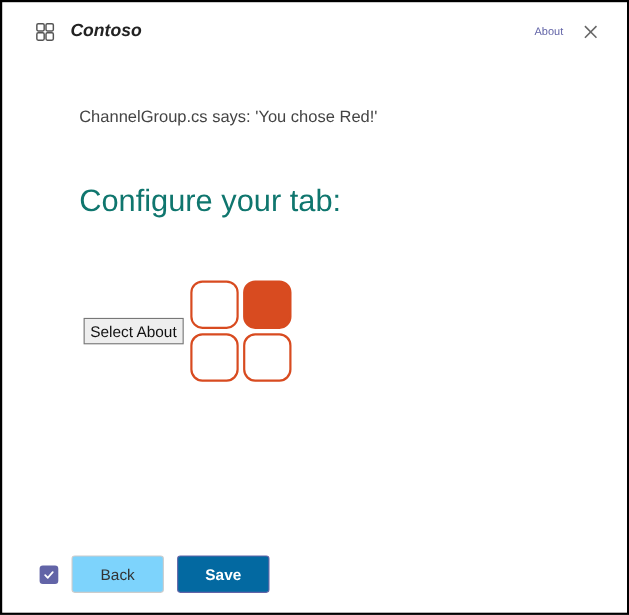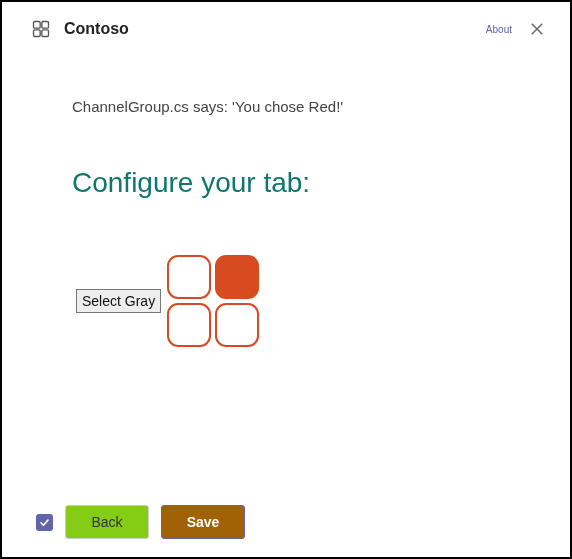--- a/index.html
+++ b/index.html
@@ -22,20 +22,21 @@
       width: 22px; height: 22px;
       margin-right: 12px;
       display: inline-flex;
       align-items: center; justify-content: center;
       color: #555;
     }
     .app-name {
       font-size: 16px;
       font-weight: 600;
       color: #222;
+      font-style: italic;
     }
     .header-spacer { flex: 1; }
     .about-link {
       font-size: 10px;
       color: #6264A7;
       margin-right: 16px;
       cursor: pointer;
     }
     .close-btn {
       width: 18px; height: 18px;
@@ -113,26 +114,26 @@
     .btn {
       min-width: 84px;
       height: 34px;
       border-radius: 3px;
       font-size: 14px;
       font-family: inherit;
       cursor: pointer;
       padding: 0 16px;
     }
     .btn-back {
-      background: #84cc16;
+      background: #7dd3fc;
       border: 1px solid #ccc;
       color: #333;
     }
     .btn-save {
-      background: #a16207;
+      background: #0369a1;
       border: 1px solid #6264A7;
       color: #fff;
       font-weight: 600;
     }
   </style>
 </head>
 <body>
 
 <div class="header">
   <span class="app-icon">
@@ -152,21 +153,21 @@
       <line x1="14" y1="2" x2="2" y2="14"></line>
     </svg>
   </span>
 </div>
 
 <div class="content">
   <div class="message-line">ChannelGroup.cs says: 'You chose Red!'</div>
   <div class="configure-heading">Configure your tab:</div>
 
   <div class="selector-row">
-    <button class="sel-button">Select Gray</button>
+    <button class="sel-button">Select About</button>
     <div class="grid">
       <div class="tile"></div>
       <div class="tile filled"></div>
       <div class="tile"></div>
       <div class="tile"></div>
     </div>
   </div>
 </div>
 
 <div class="footer">

